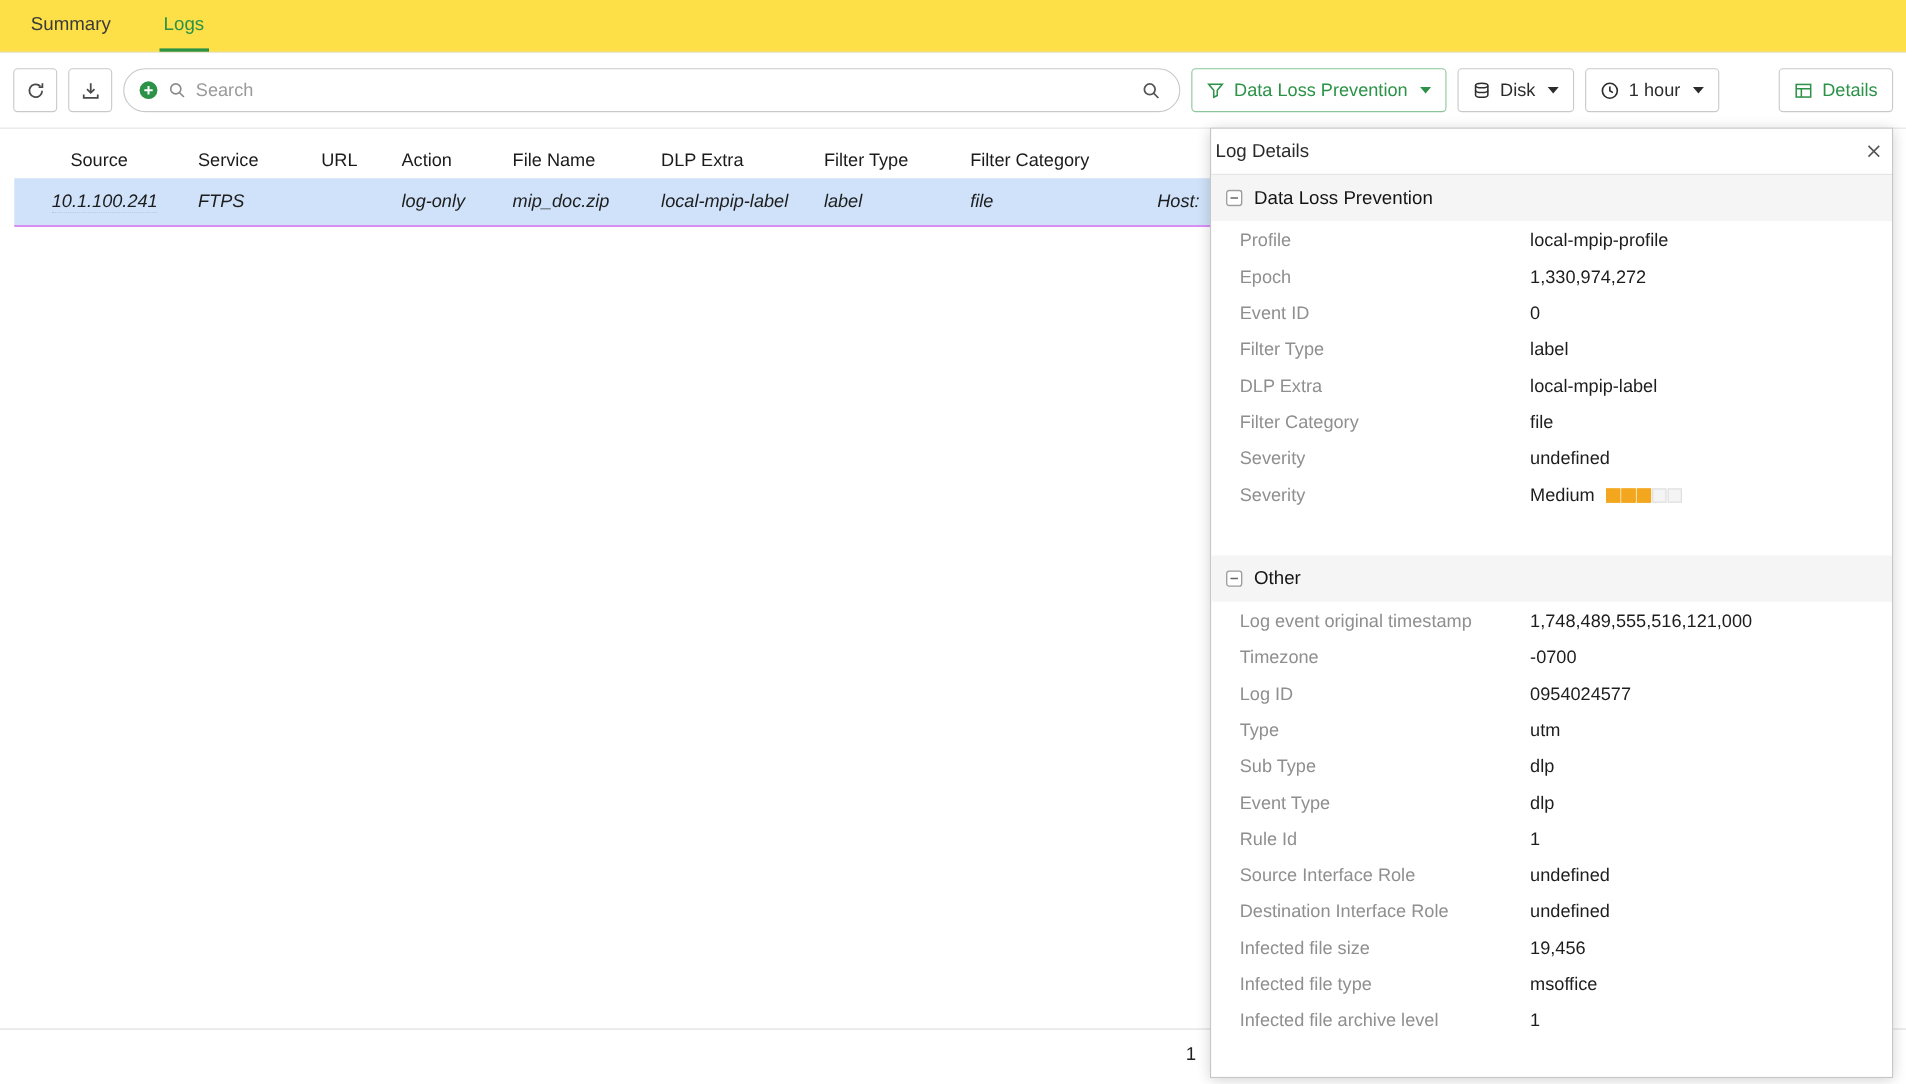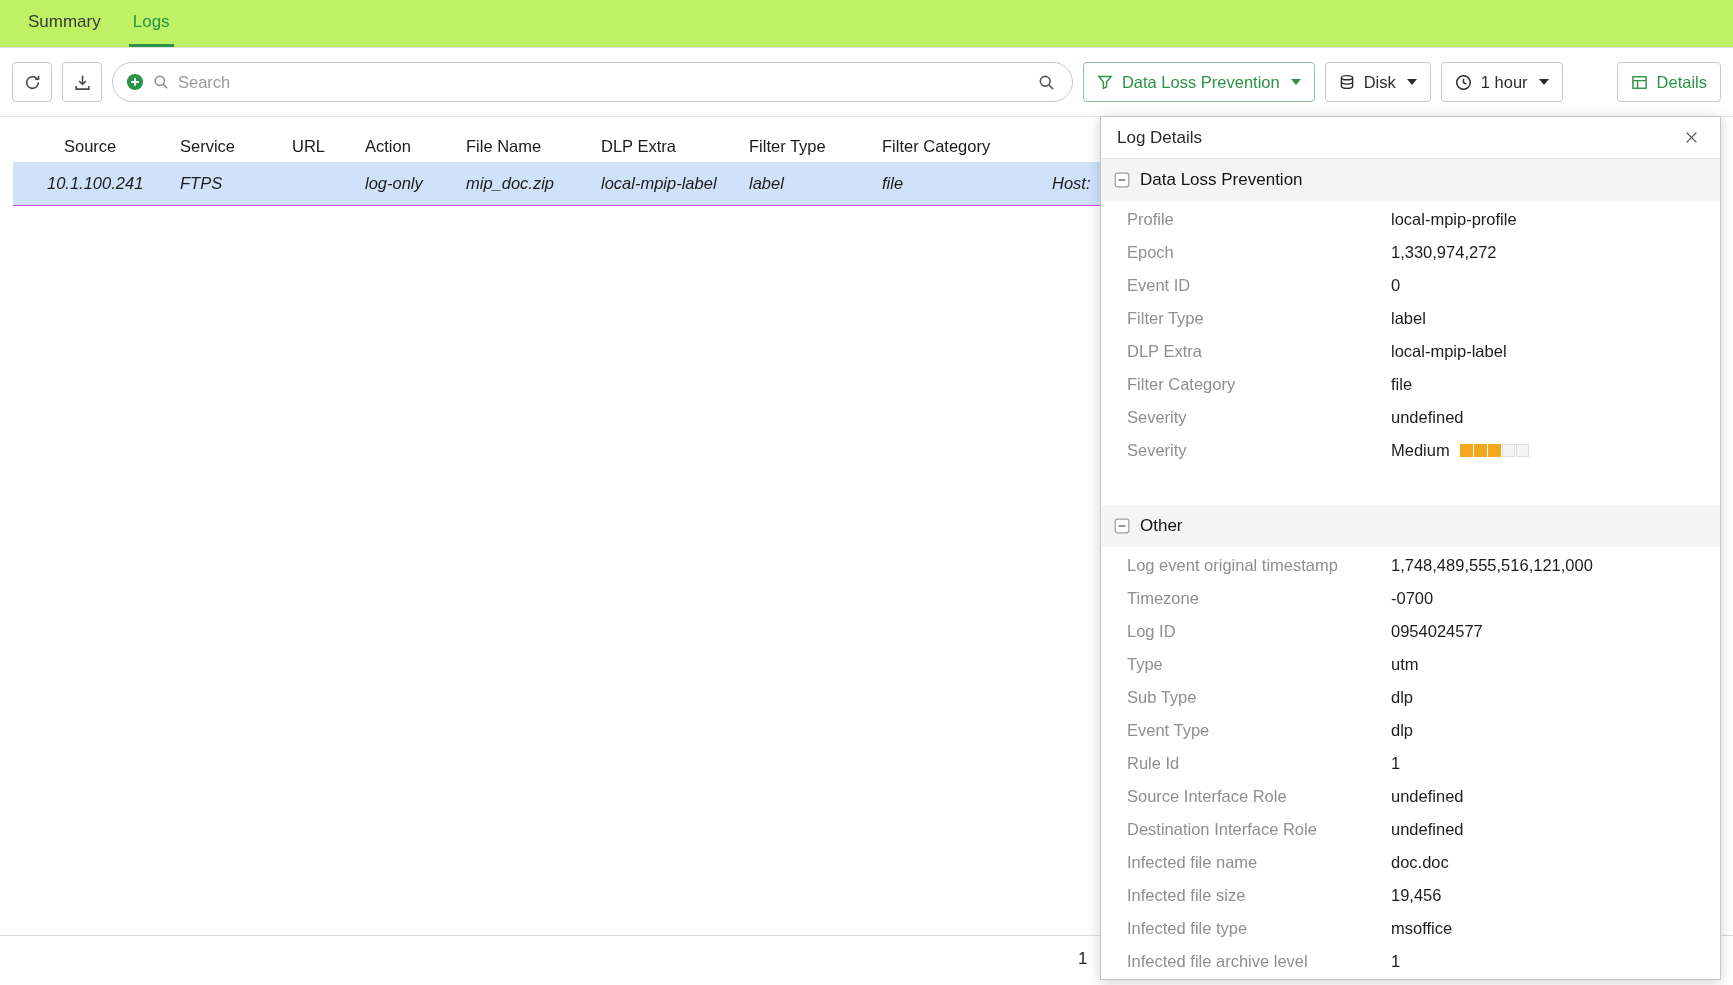--- a/index.html
+++ b/index.html
@@ -6,21 +6,21 @@
     --green:#2b9247;
     --row-selected:#cfe2f9;
     --sev-fill:#f2a71e;
   }
   *{margin:0;padding:0;box-sizing:border-box;}
   html,body{width:1733px;height:985px;background:#fff;overflow:hidden;
     font-family:"Liberation Sans",sans-serif;color:#1d1d1d;}
 
   
   .tabbar{display:flex;align-items:stretch;height:48px;border-bottom:1px solid #e0e0e0;
-    padding-left:24px;gap:24px;background:#bef264;}
+    padding-left:24px;gap:40px;background:#fde047;}
   .tab{display:flex;align-items:center;font-size:17px;color:#3a3a3a;cursor:pointer;
     border-bottom:3px solid transparent;padding:0 4px;}
   .tab.active{color:var(--green);border-bottom-color:var(--green);}
 
   
   .toolbar{display:flex;align-items:center;gap:10px;height:68px;padding:0 12px;background:#fff;}
   .icon-btn{width:40px;height:40px;border:1px solid #c9c9c9;border-radius:4px;background:#fff;
     display:flex;align-items:center;justify-content:center;color:#4a4a4a;cursor:pointer;flex:none;}
   .searchbox{flex:1;height:40px;border:1px solid #c9c9c9;border-radius:20px;background:#fff;
     display:flex;align-items:center;gap:9px;padding:0 8px 0 13px;min-width:0;}
@@ -54,21 +54,21 @@
   .cell{overflow:hidden;white-space:nowrap;}
   .ip-link{border-bottom:1px dotted #5f5f5f;padding-bottom:1px;}
   .table-footer{position:absolute;left:0;right:0;top:818px;height:51px;
     border-top:1px solid #dcdcdc;background:#fff;}
   .page-num{position:absolute;left:1078px;top:13px;font-size:17px;color:#222;cursor:pointer;}
 
   
   .details-panel{position:absolute;top:116px;left:1100px;right:12px;bottom:5px;background:#fff;
     border:1px solid #c6c6c6;box-shadow:0 2px 12px rgba(0,0,0,.18);z-index:10;
     display:flex;flex-direction:column;}
-  .panel-header{height:42px;flex:none;display:flex;align-items:center;padding:0 16px;
+  .panel-header{height:42px;flex:none;display:flex;align-items:center;padding:0 4px;
     border-bottom:1px solid #e3e3e3;font-size:17px;color:#2a2a2a;}
   .close-btn{margin-left:auto;width:26px;height:26px;border:none;background:transparent;
     display:flex;align-items:center;justify-content:center;cursor:pointer;color:#555;}
   .panel-body{flex:1;overflow:hidden;}
   .section-bar{height:42px;background:#f5f5f5;display:flex;align-items:center;gap:10px;
     padding:0 13px;font-size:17px;color:#141414;cursor:pointer;}
   .fields{padding:2px 0 38px;}
   .field-row{display:flex;align-items:center;min-height:33px;padding-left:26px;font-size:16.5px;}
   .field-label{width:264px;flex:none;color:#8f8f8f;}
   .field-value{color:#1d1d1d;display:flex;align-items:center;gap:10px;white-space:nowrap;}
@@ -315,24 +315,20 @@
         </div>
         <div class="field-row">
           <div class="field-label">Source Interface Role</div>
           <div class="field-value">undefined</div>
         </div>
         <div class="field-row">
           <div class="field-label">Destination Interface Role</div>
           <div class="field-value">undefined</div>
         </div>
         <div class="field-row">
-          <div class="field-label">Infected file name</div>
-          <div class="field-value">doc.doc</div>
-        </div>
-        <div class="field-row">
           <div class="field-label">Infected file size</div>
           <div class="field-value">19,456</div>
         </div>
         <div class="field-row">
           <div class="field-label">Infected file type</div>
           <div class="field-value">msoffice</div>
         </div>
         <div class="field-row">
           <div class="field-label">Infected file archive level</div>
           <div class="field-value">1</div>

